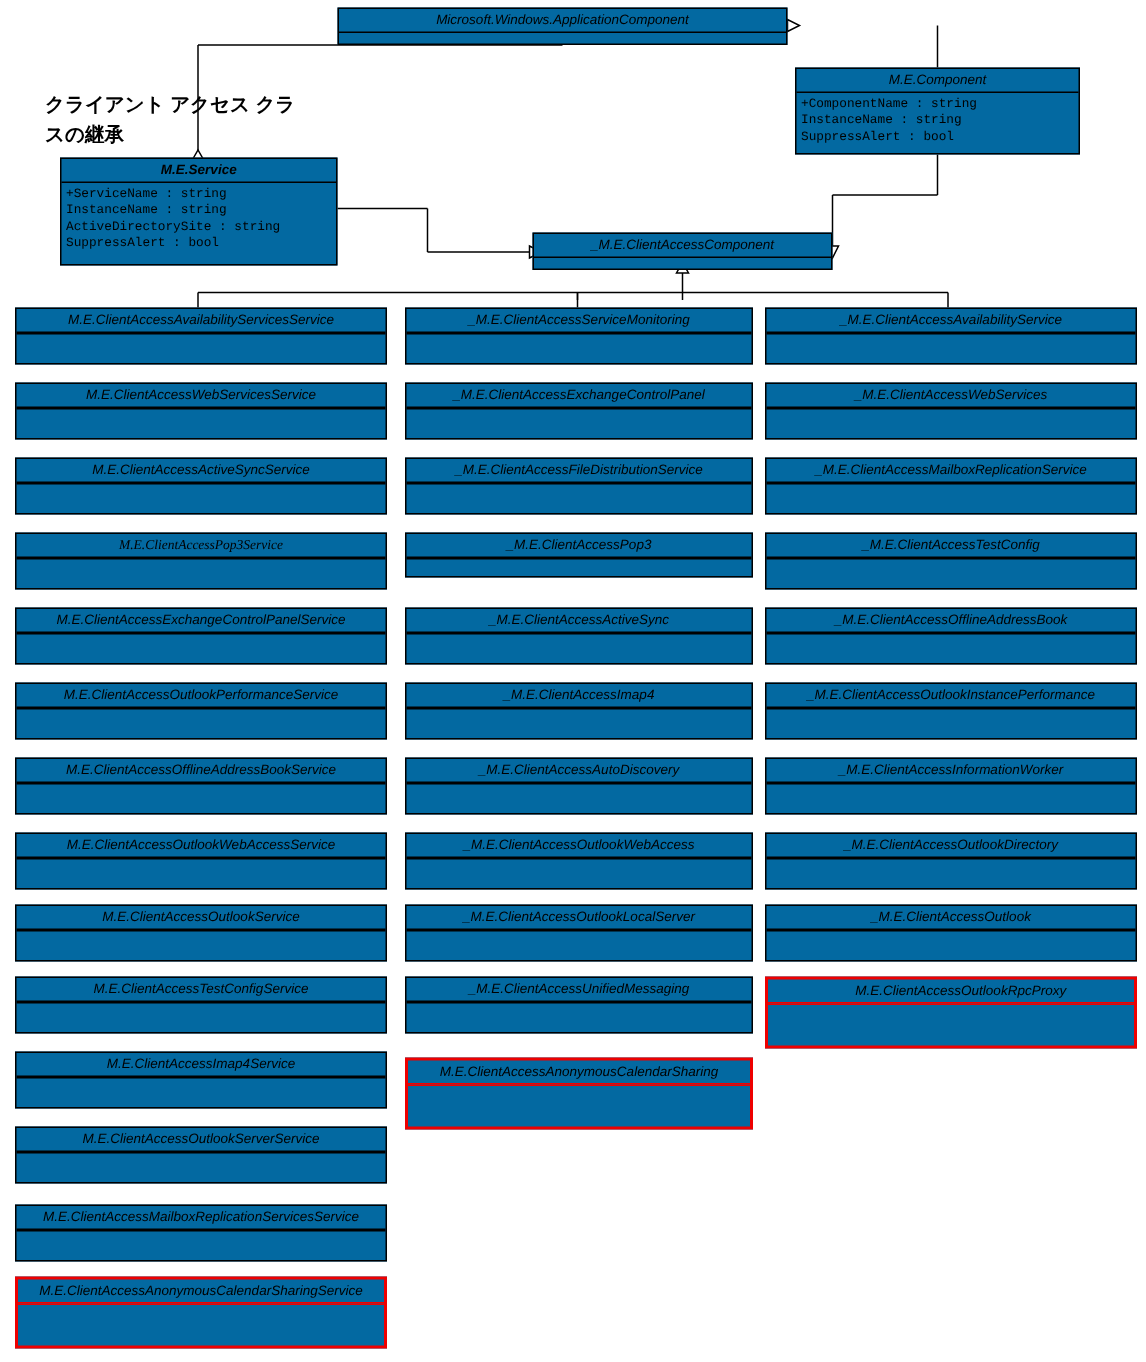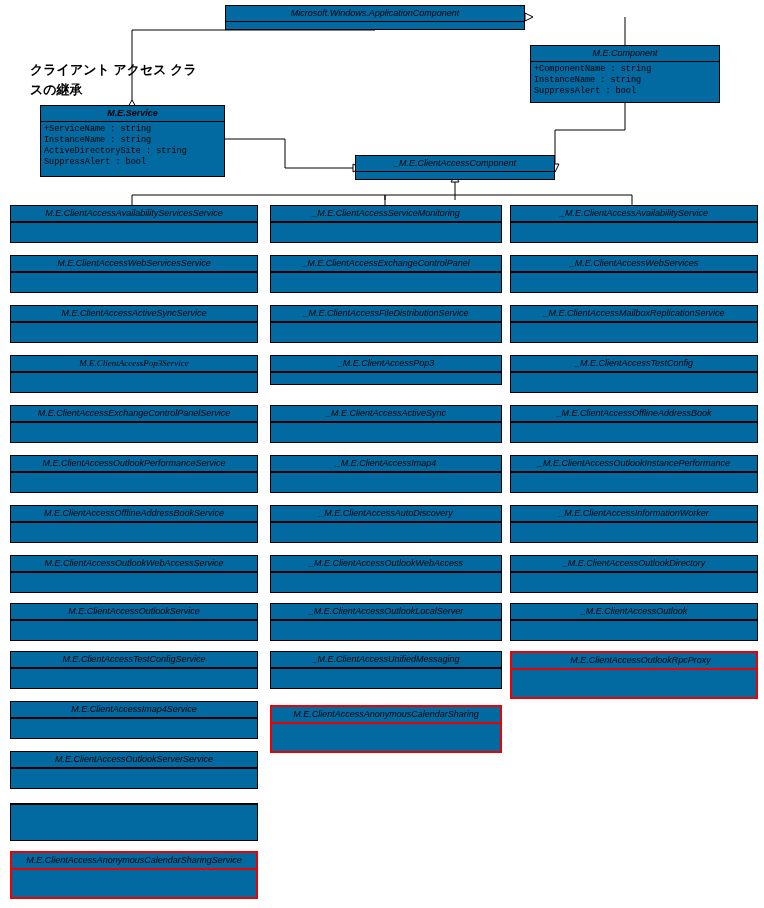--- a/index.html
+++ b/index.html
@@ -172,20 +172,21 @@
   </div>
   <div class="uml-box" style="left:10px;top:701px;width:248px;height:38px;">
     <div class="uml-box-title">M.E.ClientAccessImap4Service</div>
     <div class="uml-box-section"></div>
   </div>
   <div class="uml-box" style="left:10px;top:751px;width:248px;height:38px;">
     <div class="uml-box-title">M.E.ClientAccessOutlookServerService</div>
     <div class="uml-box-section"></div>
   </div>
   <div class="uml-box" style="left:10px;top:803px;width:248px;height:38px;">
+    <div class="uml-box-title">M.E.ClientAccessMailboxReplicationServicesService</div>
     <div class="uml-box-section"></div>
   </div>
   <div class="uml-box red-border" style="left:10px;top:851px;width:248px;height:48px;">
     <div class="uml-box-title" style="border-bottom-color:#e00;">M.E.ClientAccessAnonymousCalendarSharingService</div>
     <div class="uml-box-section" style="border-top-color:#e00;"></div>
   </div>
 
   <div class="uml-box" style="left:270px;top:205px;width:232px;height:38px;">
     <div class="uml-box-title">_M.E.ClientAccessServiceMonitoring</div>
     <div class="uml-box-section"></div>

